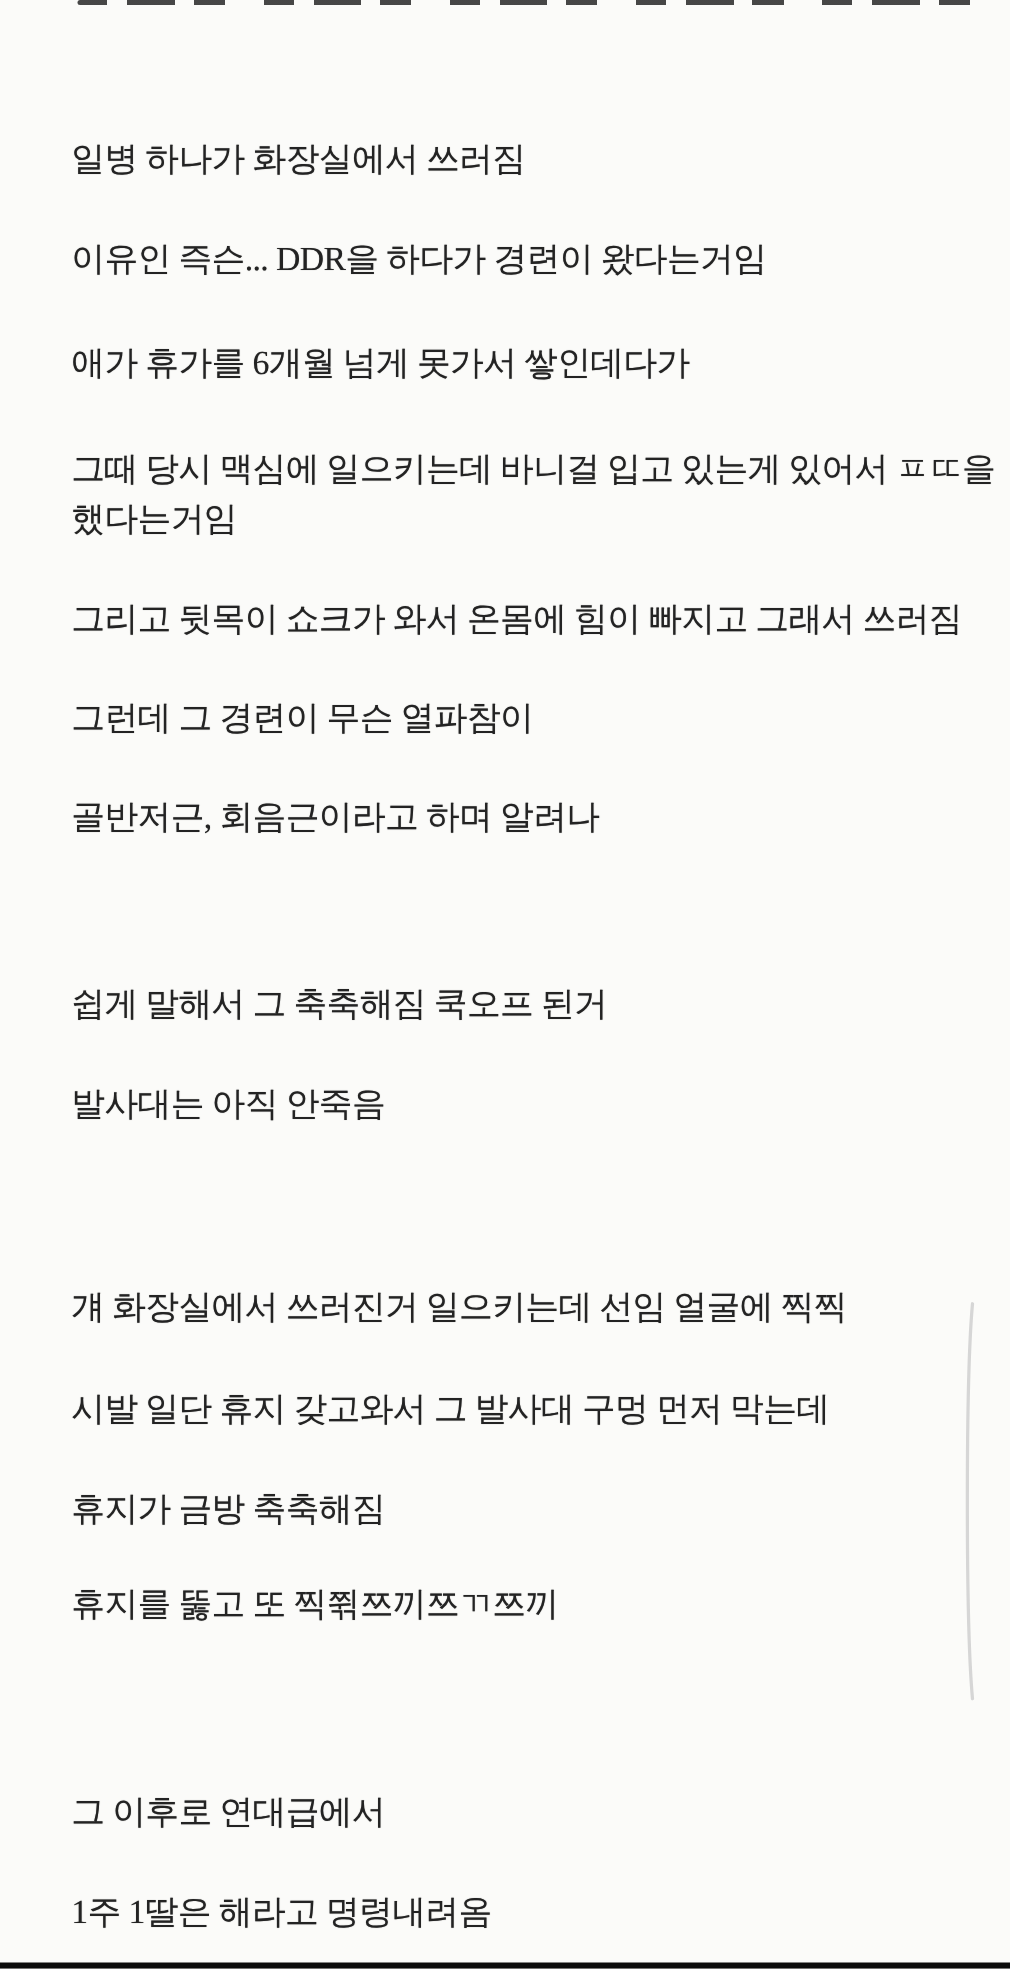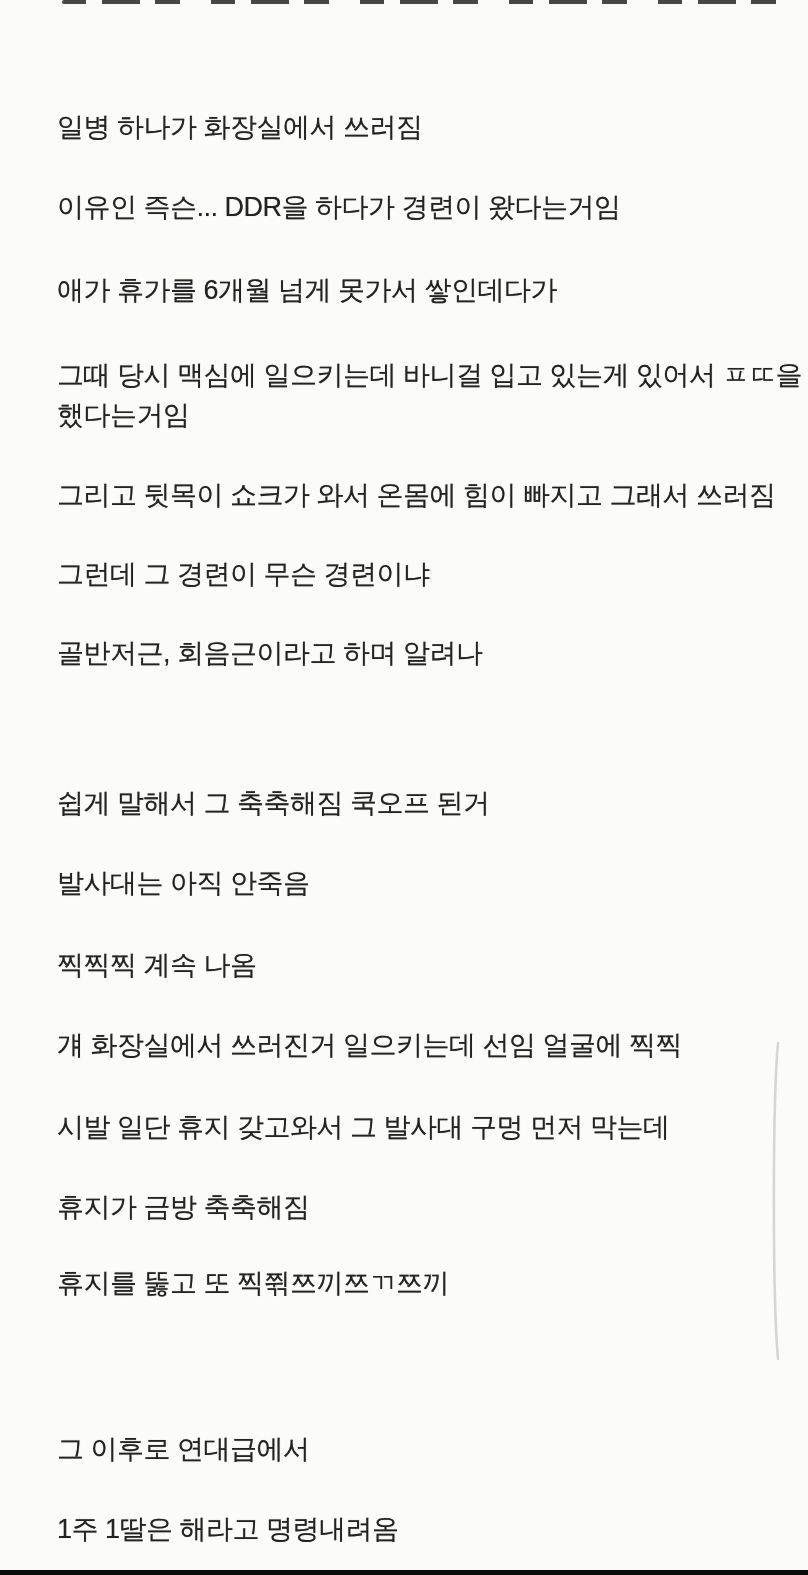--- a/index.html
+++ b/index.html
@@ -10,20 +10,21 @@
     width: 808px;
     height: 1575px;
     position: relative;
     overflow: hidden;
     background: #fbfbf9;
     font-family: "Liberation Sans", "DejaVu Sans", sans-serif;
   }
   .post {
     position: absolute;
     inset: 0;
+    font-family: Liberation Serif, serif;
   }
   .line {
     position: absolute;
     left: 57px;
     white-space: nowrap;
     font-size: 27px;
     line-height: 34px;
     font-weight: 500;
     letter-spacing: -0.5px;
     color: #232323;
@@ -68,25 +69,24 @@
 <div class="post">
 
   <div class="top-crop"></div>
 
   <div class="line" style="top:110px">일병 하나가 화장실에서 쓰러짐</div>
   <div class="line" style="top:190px">이유인 즉슨... DDR을 하다가 경련이 왔다는거임</div>
   <div class="line" style="top:273px">애가 휴가를 6개월 넘게 못가서 쌓인데다가</div>
   <div class="line" style="top:358px">그때 당시 맥심에 일으키는데 바니걸 입고 있는게 있어서 ㅍㄸ을</div>
   <div class="line" style="top:398px">했다는거임</div>
   <div class="line" style="top:478px">그리고 뒷목이 쇼크가 와서 온몸에 힘이 빠지고 그래서 쓰러짐</div>
-  <div class="line" style="top:557px">그런데 그 경련이 무슨 경련이냐</div>
+  <div class="line" style="top:557px">그런데 그 경련이 무슨 열파참이</div>
   <div class="line" style="top:636px">골반저근, 회음근이라고 하며 알려나</div>
   <div class="line" style="top:786px">쉽게 말해서 그 축축해짐 쿡오프 된거</div>
   <div class="line" style="top:866px">발사대는 아직 안죽음</div>
-  <div class="line" style="top:948px">찍찍찍 계속 나옴</div>
   <div class="line" style="top:1028px">걔 화장실에서 쓰러진거 일으키는데 선임 얼굴에 찍찍</div>
   <div class="line" style="top:1110px">시발 일단 휴지 갖고와서 그 발사대 구멍 먼저 막는데</div>
   <div class="line" style="top:1190px">휴지가 금방 축축해짐</div>
   <div class="line" style="top:1432px">그 이후로 연대급에서</div>
   <div class="line" style="top:1266px">휴지를 뚫고 또 찍쮞쯔끼쯔ㄲ쯔끼</div>
   <div class="line" style="top:1512px">1주 1딸은 해라고 명령내려옴</div>
 
   <svg class="scrollbar" viewBox="0 0 12 320" xmlns="http://www.w3.org/2000/svg">
     <path d="M9 2 C3.5 62, 3.5 258, 9 318" fill="none" stroke="#d6d6d6" stroke-width="2.6" stroke-linecap="round"></path>
   </svg>

